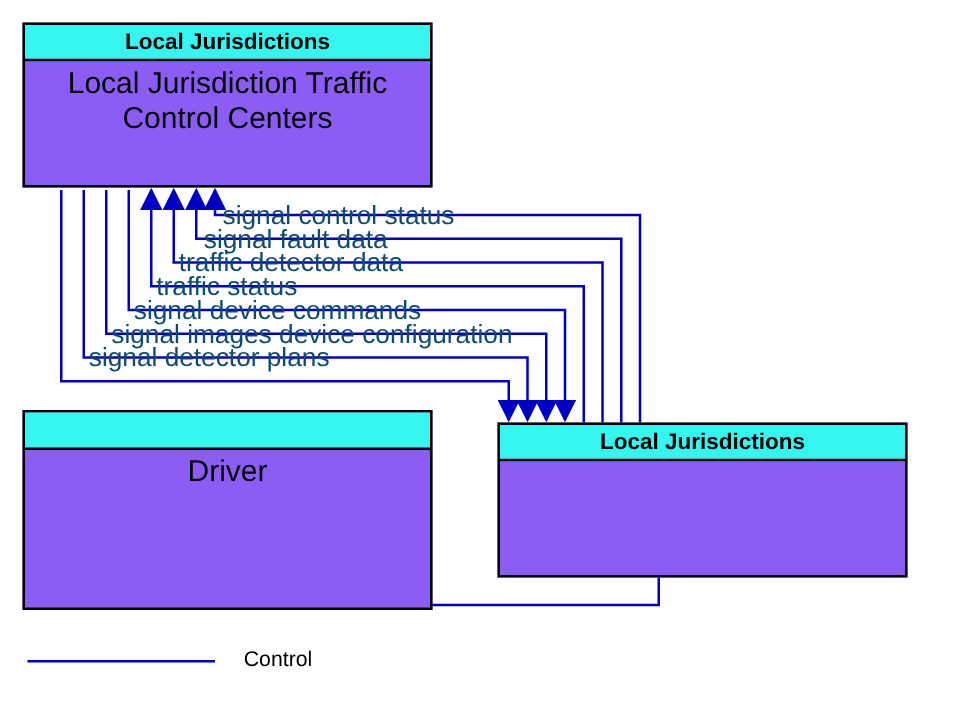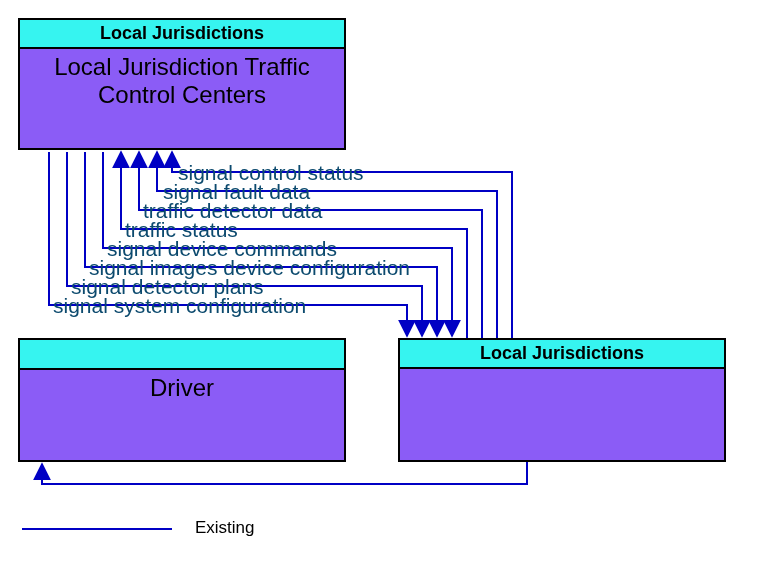--- a/index.html
+++ b/index.html
@@ -39,34 +39,33 @@
 
     <path d="M527,462 L527,484 L42,484 L42,464" marker-end="url(#ah)"></path>
   </g>
 </svg>
 
 <div class="node" style="left:18px;top:18px;width:328px;height:132px">
   <div class="hdr">Local Jurisdictions</div>
   <div class="body">Local Jurisdiction Traffic Control Centers</div>
 </div>
 
-<div class="node" style="left:18px;top:338px;width:328px;height:124px">
+<div class="node" style="left:18px;top:328px;width:328px;height:160px">
   <div class="hdr" style="height:22px"></div>
   <div class="body">Driver</div>
 </div>
 
 <div class="node" style="left:398px;top:338px;width:328px;height:124px">
   <div class="hdr">Local Jurisdictions</div>
 </div>
 
 <div class="flowlabel" style="left:178px;top:161px">signal control status</div>
 <div class="flowlabel" style="left:143px;top:199px">traffic detector data</div>
 <div class="flowlabel" style="left:163px;top:180px">signal fault data</div>
 <div class="flowlabel" style="left:125px;top:218px">traffic status</div>
 <div class="flowlabel" style="left:107px;top:237px">signal device commands</div>
 <div class="flowlabel" style="left:89px;top:256px">signal images device configuration</div>
 <div class="flowlabel" style="left:71px;top:275px">signal detector plans</div>
-<div class="flowlabel" style="left:53px;top:294px">signal system configuration</div>
 
 <div class="legend-line" style="left:22px;top:528px;width:150px"></div>
-<div class="legend-text" style="left:195px;top:518px">Existing</div>
+<div class="legend-text" style="left:195px;top:518px">Control</div>
 
 </div>
 
 </body></html>

